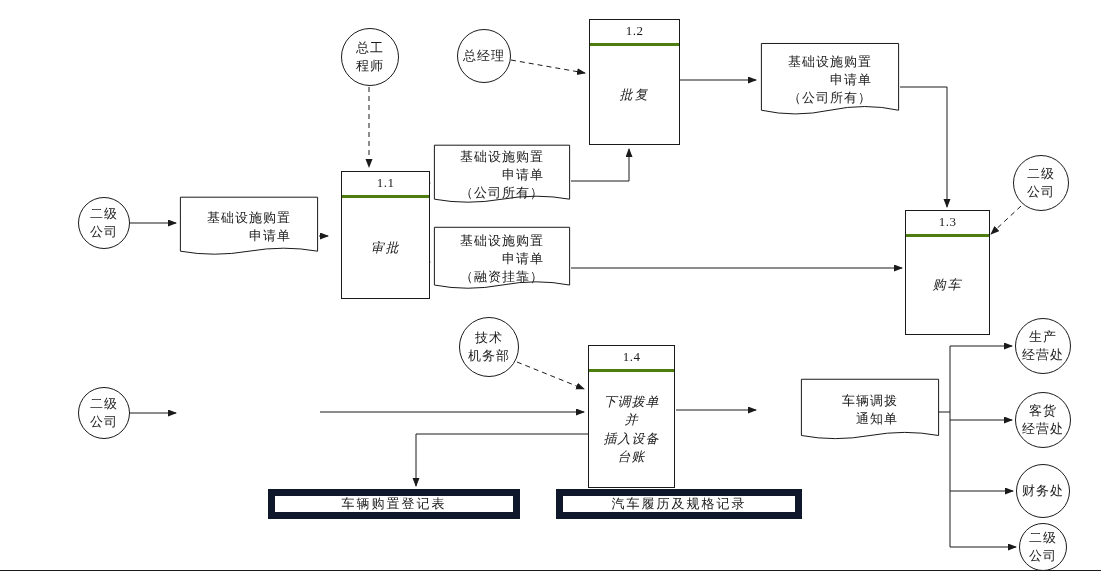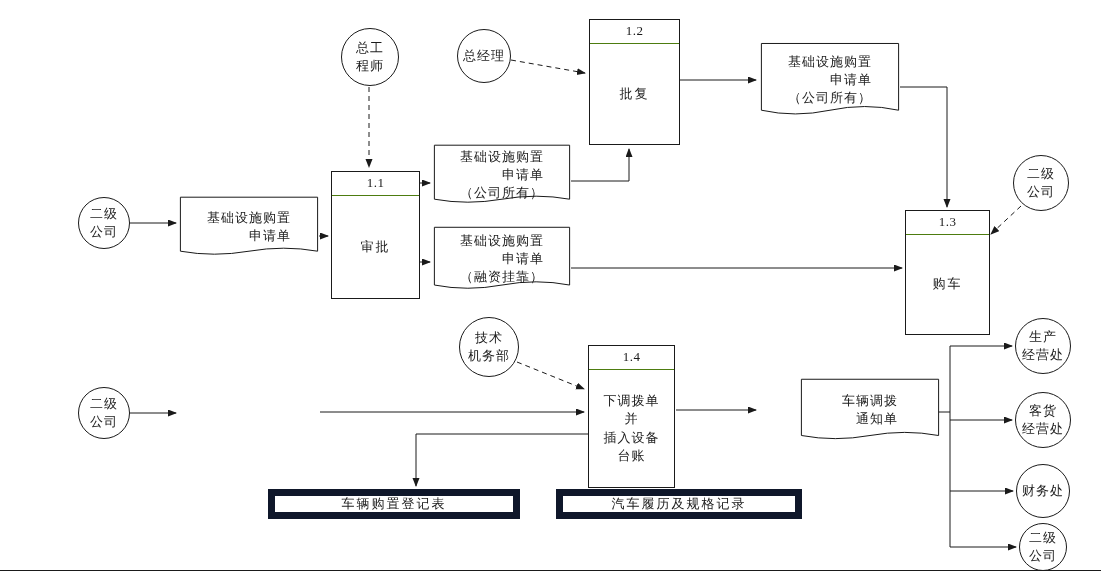--- a/index.html
+++ b/index.html
@@ -12,26 +12,26 @@
   .node { position:absolute; box-sizing:border-box; }
   .circle {
     border:1px solid #1a1a1a; border-radius:50%;
     display:flex; align-items:center; justify-content:center;
     text-align:center; white-space:pre-line; letter-spacing:1px;
   }
   .process {
     border:1px solid #1a1a1a; display:flex; flex-direction:column; background:#fff;
   }
   .process .pnum {
-    flex:0 0 23px; border-bottom:1px solid #4d7c0f;
+    flex:0 0 23px; border-bottom:3px solid #4d7c0f;
     display:flex; align-items:center; justify-content:center; letter-spacing:0.5px;
   }
   .process .pname {
     flex:1; display:flex; align-items:center; justify-content:center;
-    text-align:center; white-space:pre-line; letter-spacing:2px;
+    text-align:center; white-space:pre-line; letter-spacing:2px;font-style:italic;
   }
   .doc { }
   .doc svg { position:absolute; left:0; top:0; width:100%; height:100%; }
   .doc .lbl {
     position:absolute; left:0; right:0; top:0; bottom:14%;
     display:flex; align-items:center; justify-content:center;
     text-align:right; white-space:pre-line; letter-spacing:1px;
   }
   .datastore {
     border:7px solid #0f172a; background:#fff;
@@ -111,21 +111,21 @@
 经营处</span>
   </div>
   <div class="node circle" style="left:1016px;top:464px;width:54px;height:54px">
     <span>财务处</span>
   </div>
   <div class="node circle" style="left:1019px;top:523px;width:48px;height:48px">
     <span>二级
 公司</span>
   </div>
 
-  <div class="node process" style="left:331px;top:171px;width:89px;height:128px">
+  <div class="node process" style="left:341px;top:171px;width:89px;height:128px">
     <div class="pnum">1.1</div>
     <div class="pname">审批</div>
   </div>
   <div class="node process" style="left:589px;top:19px;width:91px;height:126px">
     <div class="pnum">1.2</div>
     <div class="pname">批复</div>
   </div>
   <div class="node process" style="left:905px;top:210px;width:85px;height:125px">
     <div class="pnum">1.3</div>
     <div class="pname">购车</div>

